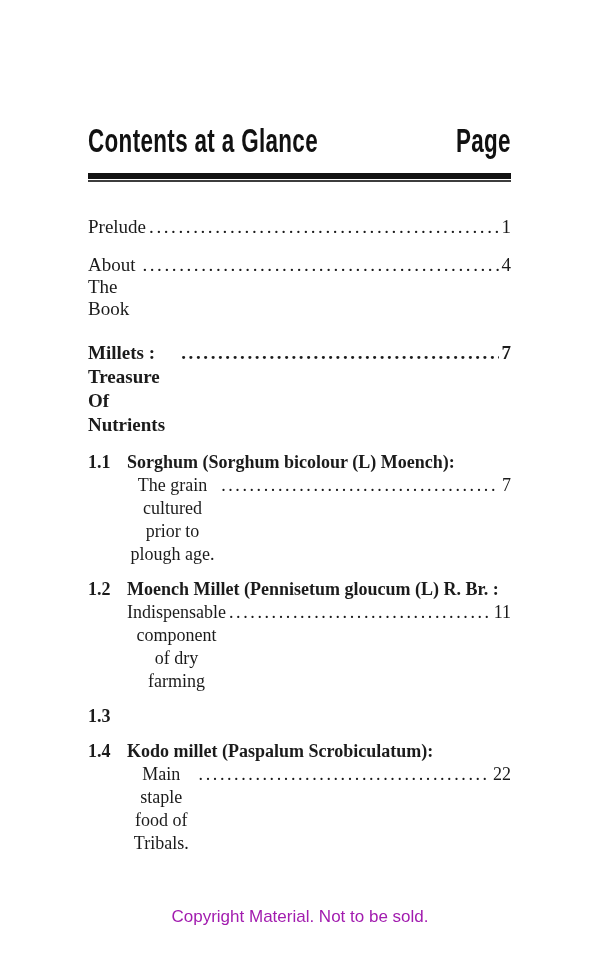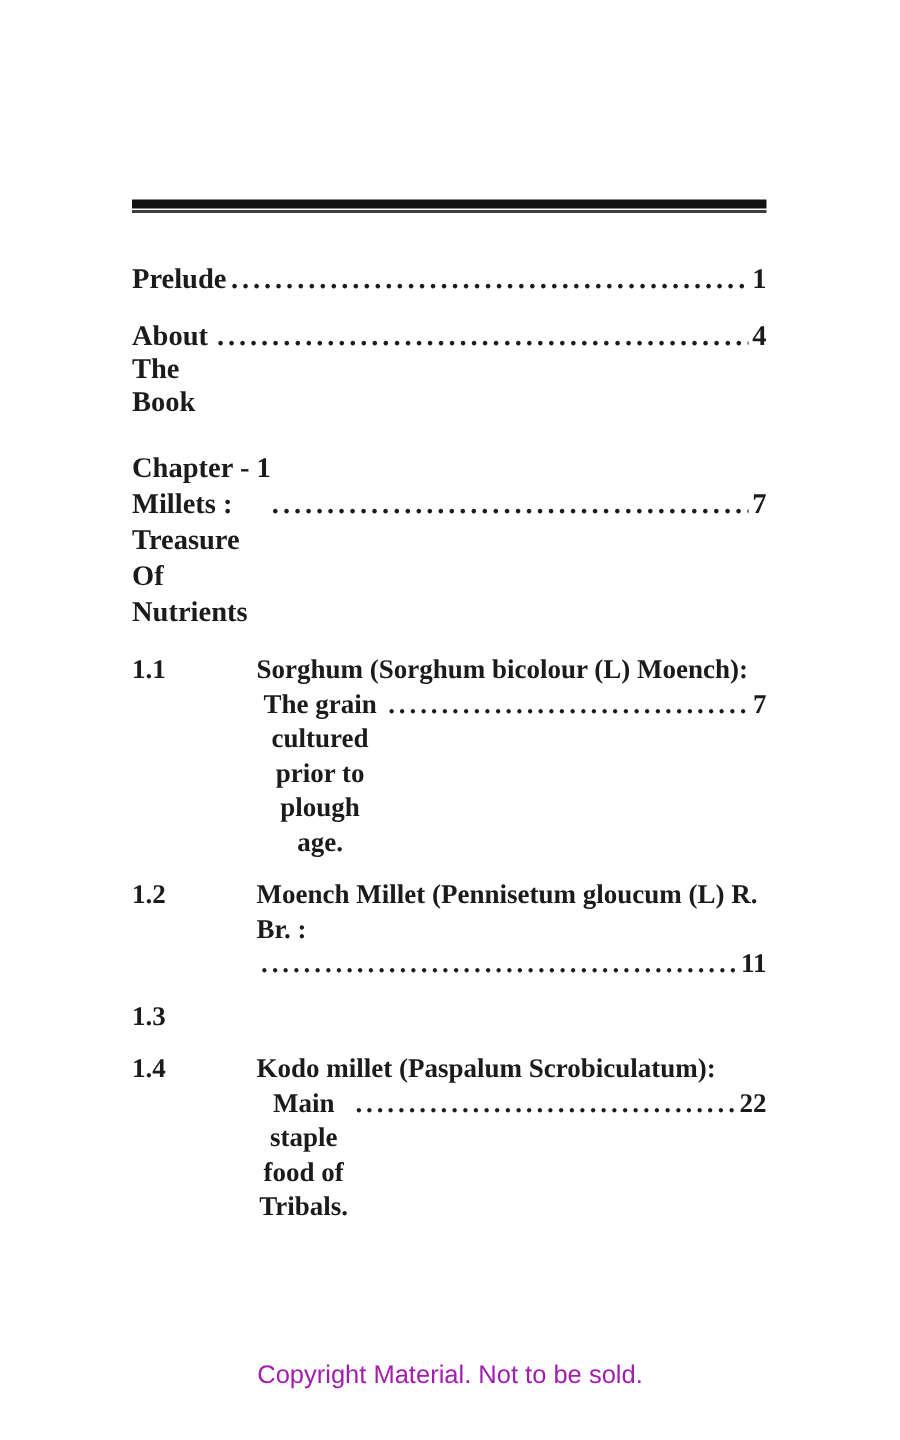--- a/index.html
+++ b/index.html
@@ -33,21 +33,21 @@
   .page-label {
     position:absolute; right:0; bottom:0;
     left:auto;
     transform-origin:right bottom;
   }
   .rule { margin-top:13px; }
   .rule .thick { height:6px; background:#121212; }
   .rule .thin  { height:2px; background:#3d3d3d; margin-top:1px; }
 
   
-  .toc-line { display:flex; align-items:baseline;font-weight:bold; }
+  .toc-line { display:flex; align-items:baseline; }
   .leader { flex:1 1 auto; min-width:0; margin:0 3px 0 3px; }
   .leader > span {
     display:block; overflow:hidden;
     white-space:nowrap; letter-spacing:2.6px;
   }
   .leader > span::before {
     content:"........................................................................................................................";
   }
   .pg { white-space:nowrap; }
 
@@ -58,21 +58,20 @@
   
   .chapter { margin-top:21px; font-weight:bold; font-size:19px; line-height:24px; }
 
   
   .entries { margin-top:14px; }
   .entry {
     display:flex;
     font-size:18px;
     line-height:23px;
     margin-bottom:12px;
-    gap:44px;
   }
   .entry-num { width:39px; flex-shrink:0; font-weight:bold; }
   .entry-body { flex:1 1 auto; min-width:0; display:block; }
   .line1 { display:block; white-space:pre-wrap;font-weight:bold; }
   .line2 .t { white-space:pre-wrap;text-align:center; }
 
   
   .footer {
     position:absolute;
     left:0; right:0; bottom:33px;
@@ -81,20 +80,24 @@
     font-size:17px;
     color:#a21caf;
   }
 </style>
 </head>
 <body>
 
 <div class="page">
   <div class="content">
 
+    <div class="header-row">
+      <span class="title">Contents at a Glance</span>
+      <span class="title page-label">Page</span>
+    </div>
 
     <div class="rule">
       <div class="thick"></div>
       <div class="thin"></div>
     </div>
 
     <div class="front">
 
         <div class="toc-line front-item">
           <span class="t">Prelude</span>
@@ -107,21 +110,20 @@
         <div class="toc-line front-item">
           <span class="t">About The Book</span>
           <span class="leader">
             <span></span>
           </span>
           <span class="pg">4</span>
         </div>
       </div>
 
     <div class="chapter">
-      <div class="chapter-label">Chapter - 1</div>
       <div class="toc-line">
         <span class="t">Millets : Treasure Of Nutrients</span>
         <span class="leader">
             <span></span>
           </span>
         <span class="pg">7</span>
       </div>
     </div>
 
     <div class="entries">
@@ -138,20 +140,21 @@
               <span class="pg">7</span>
             </span>
           </span>
         </div>
 
         <div class="entry">
           <span class="entry-num">1.2</span>
           <span class="entry-body">
             <span class="line1">Moench Millet (Pennisetum gloucum (L) R. Br. :</span>
             <span class="toc-line line2">
+              <span class="t">Indispensable component of dry farming</span>
               <span class="leader">
                 <span></span>
               </span>
               <span class="pg">11</span>
             </span>
           </span>
         </div>
 
         <div class="entry">
           <span class="entry-num">1.3</span>

